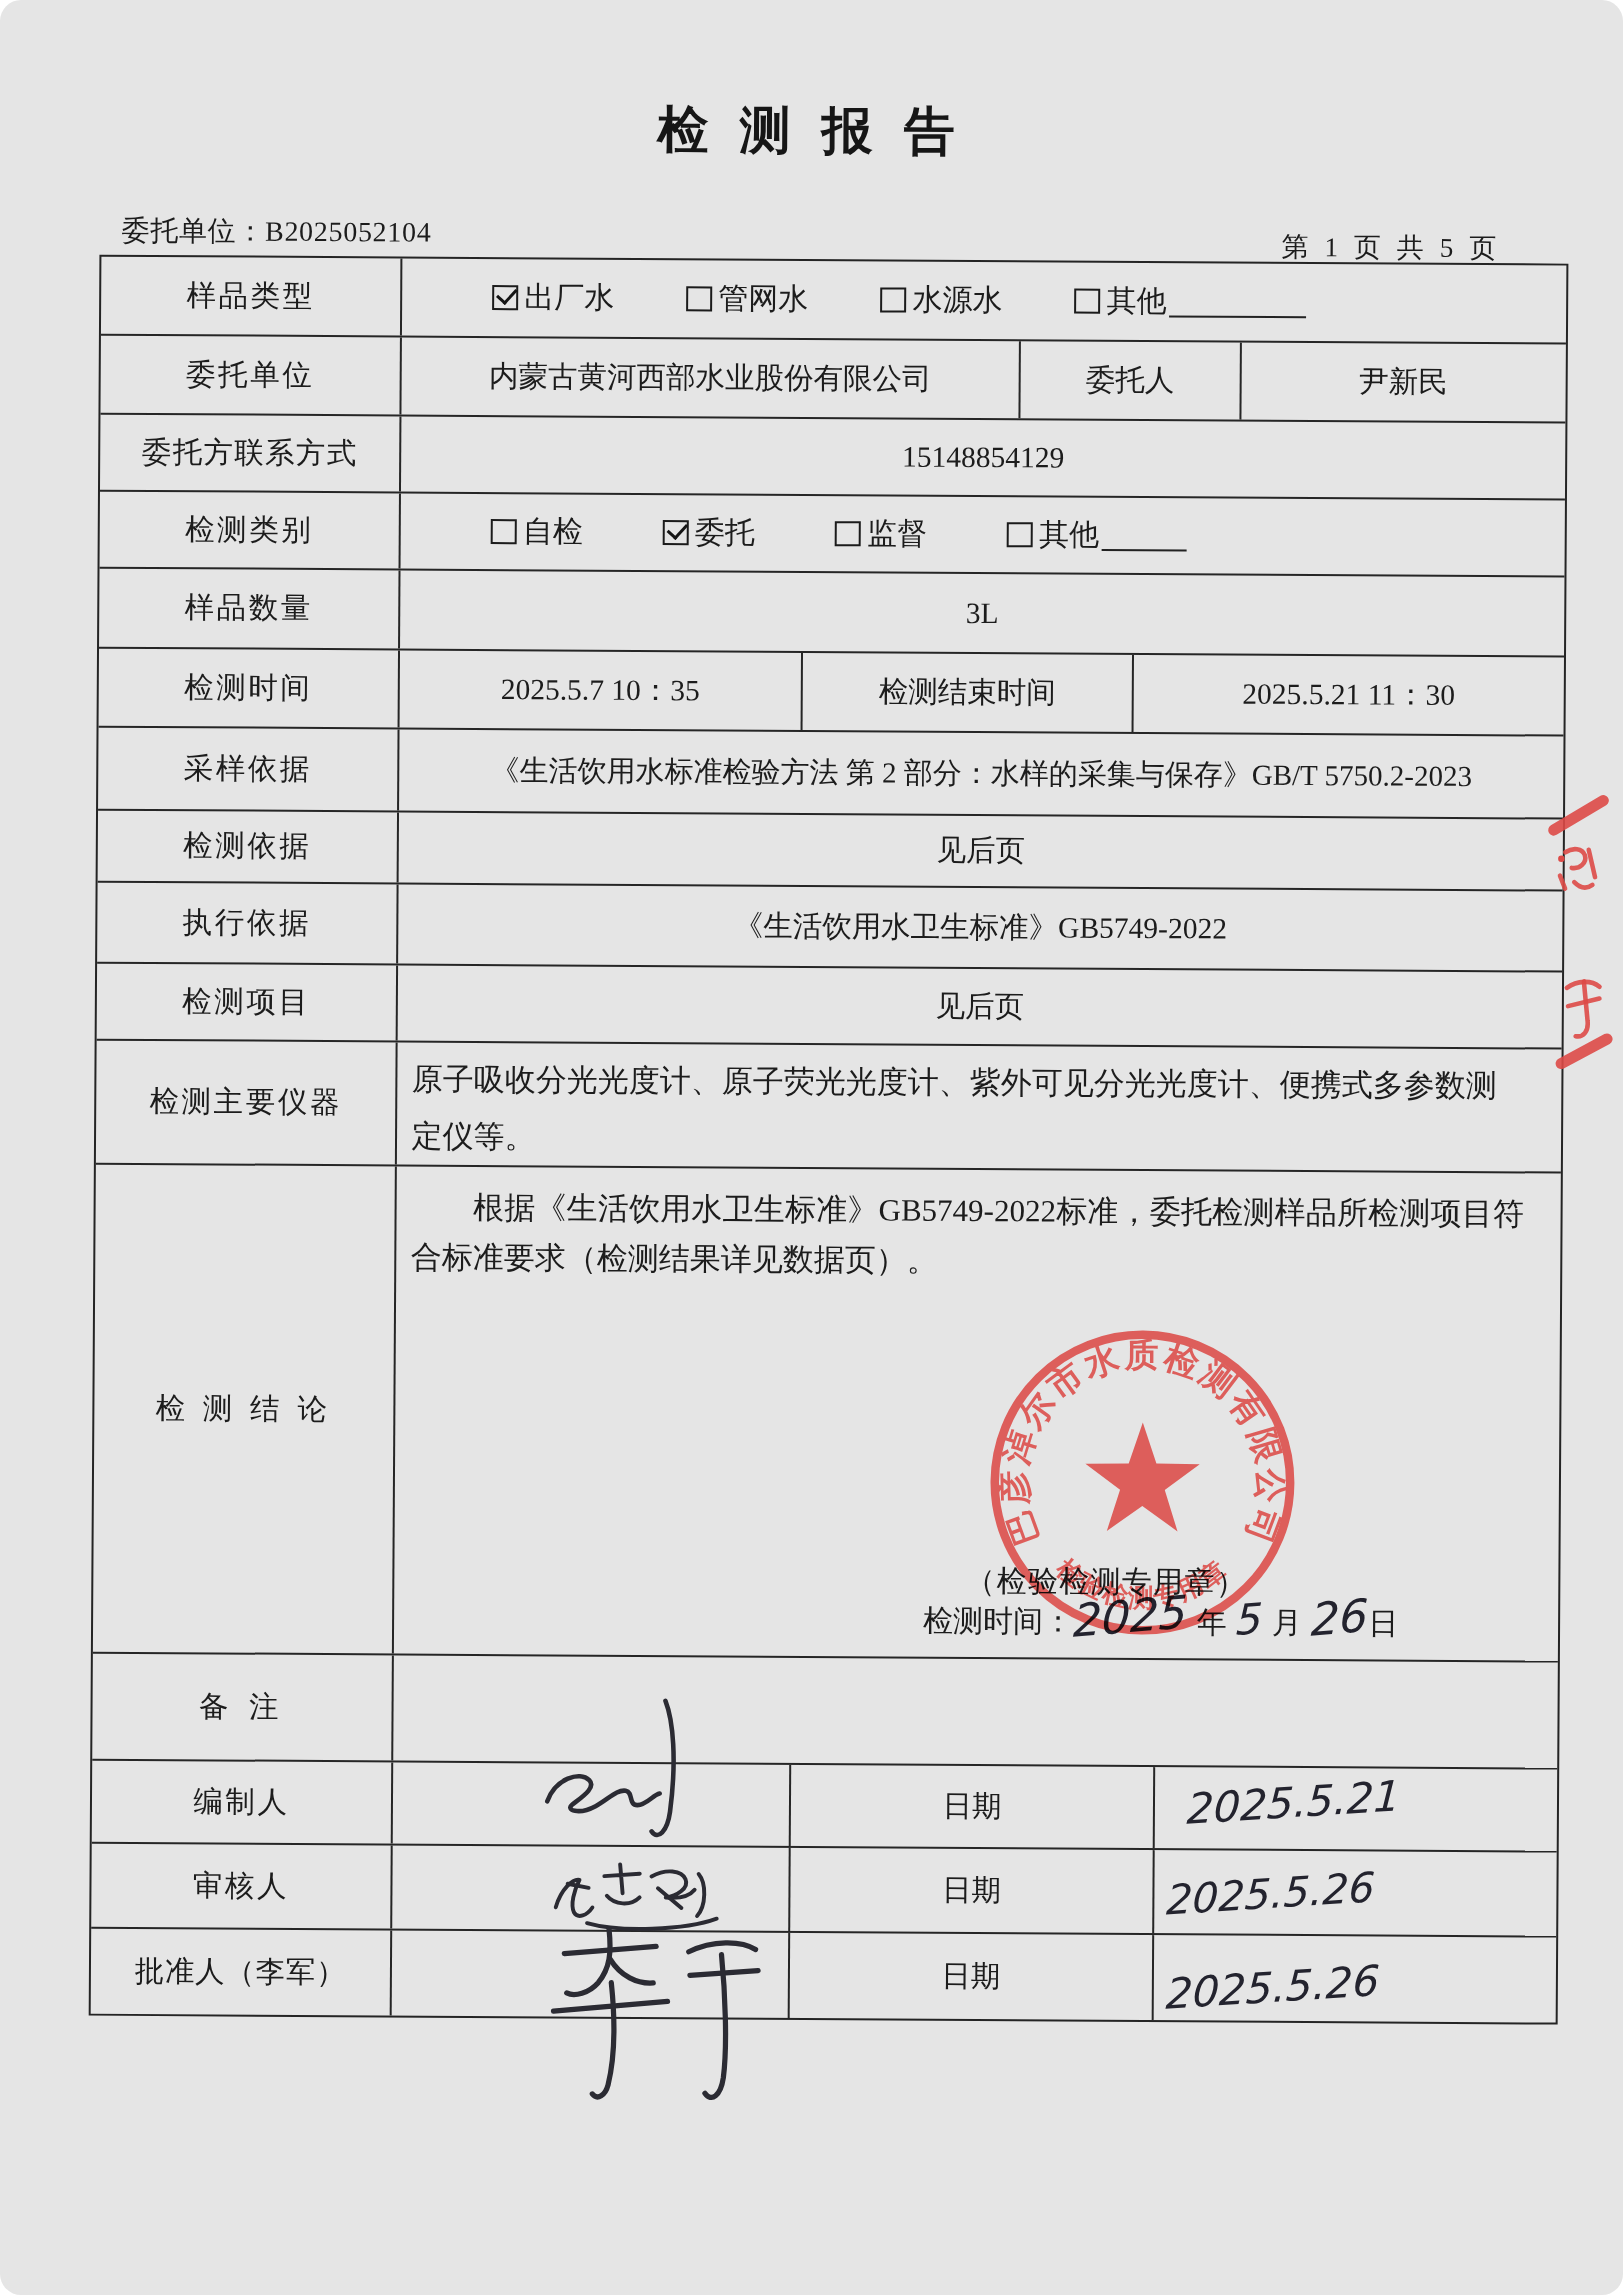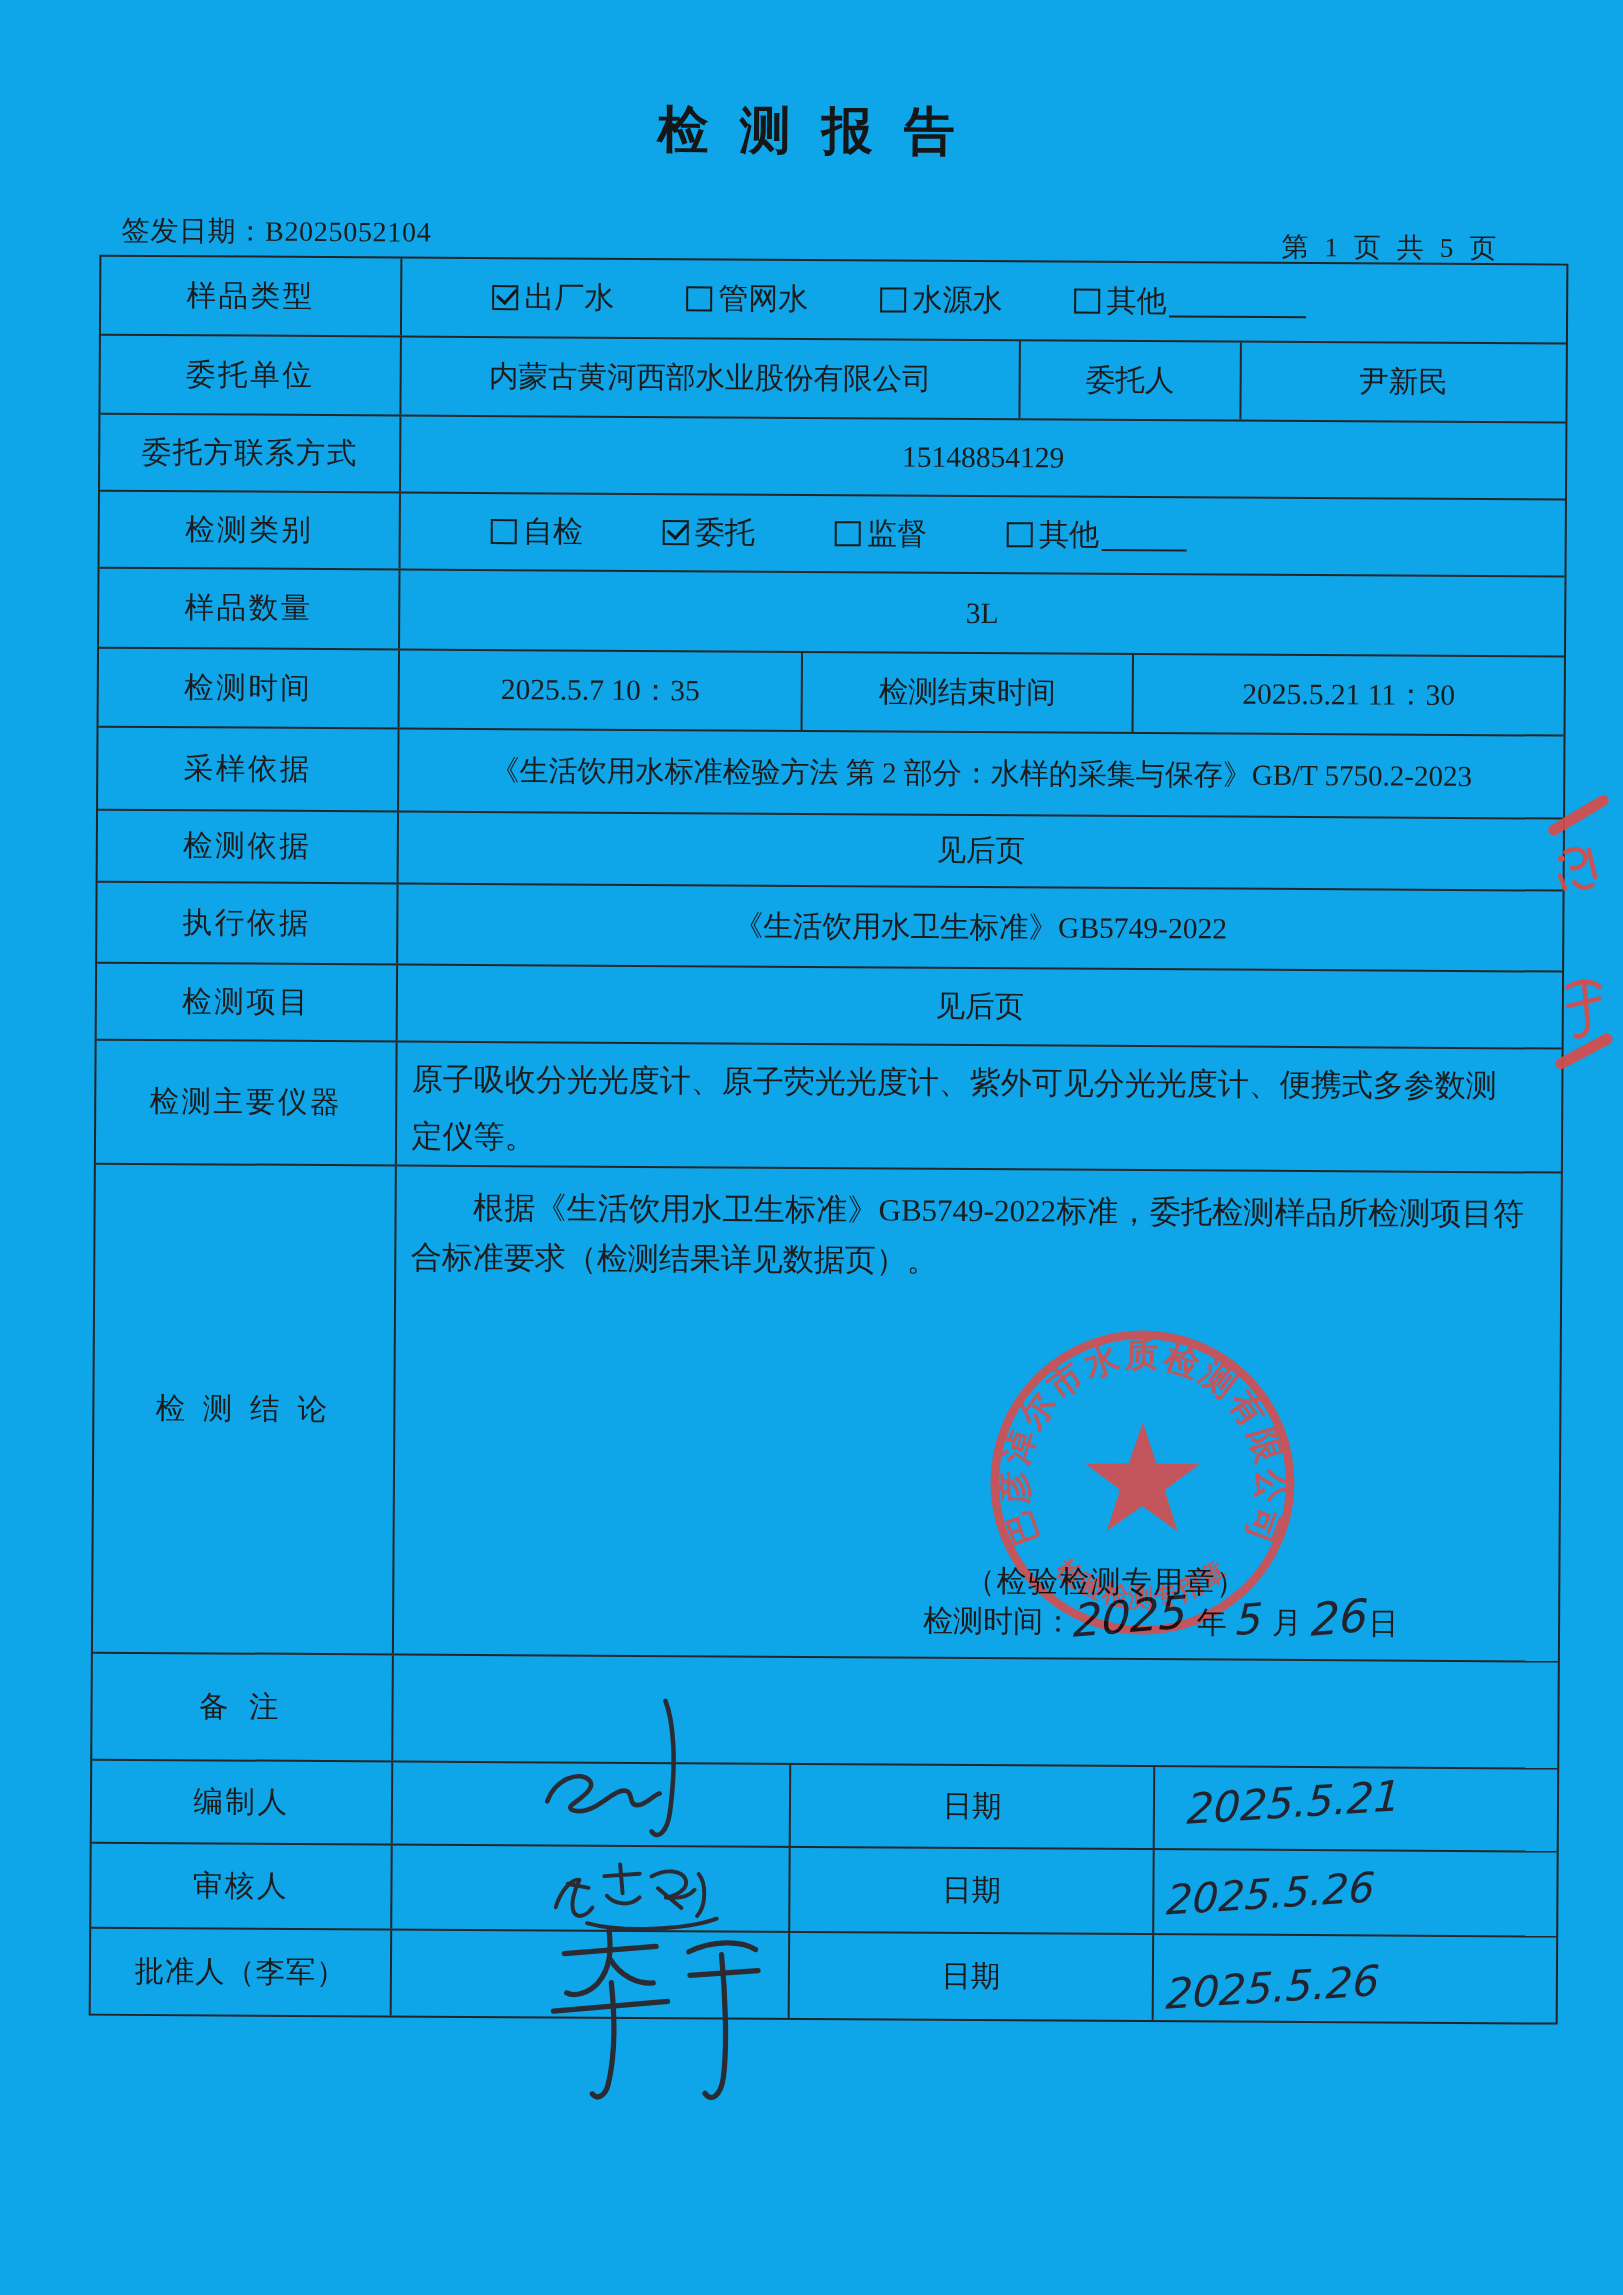--- a/index.html
+++ b/index.html
@@ -1,17 +1,17 @@
 <!DOCTYPE html>
 <html style="font-size:10.5px"><head>
 <meta charset="utf-8">
 <style>
   html,body{margin:0;padding:0;background:#ffffff;}
-  .page{position:relative;width:1623px;height:2295px;background:#0ea5e9;overflow:hidden;
-        font-family:"Liberation Serif","DejaVu Serif",serif;color:#1c1c1c;}
+  .page{position:relative;width:1623px;height:2295px;background:#e5e5e5;overflow:hidden;
+        font-family:"Liberation Serif","DejaVu Serif",serif;color:#1c1c1c;border-radius:21px;}
   .tilt{position:absolute;left:0;top:0;width:1623px;height:2295px;transform:rotate(0.35deg);transform-origin:812px 0;}
   .title{position:absolute;left:0;right:0;top:97px;text-align:center;font-size:51px;font-weight:bold;
          letter-spacing:9.2px;color:#161616;}
   .report-no{position:absolute;left:123px;top:216px;font-size:28px;letter-spacing:0.7px;}
   .page-info{position:absolute;left:1283px;top:226px;font-size:27px;letter-spacing:4.6px;}
   .doc-table{position:absolute;left:101px;top:259px;width:1469px;border:2.6px solid #242424;box-sizing:border-box;background:transparent;}
   .row{display:flex;border-bottom:2px solid #262626;box-sizing:border-box;align-items:stretch;}
   .row:last-child{border-bottom:none;}
   .lbl{width:301px;flex:none;border-right:2px solid #262626;display:flex;align-items:center;justify-content:center;
        font-size:29.5px;letter-spacing:2.6px;box-sizing:border-box;text-align:center;}
@@ -42,21 +42,21 @@
   .frag{position:absolute;z-index:2;}
   .frag path{fill:none;stroke:#dd4a47;stroke-linecap:round;stroke-linejoin:round;opacity:0.9;}
 </style>
 </head>
 <body>
 
 <div class="page">
  <div class="tilt">
 
   <div class="title">检 测 报 告</div>
-  <div class="report-no"><span>签发日期：</span><span>B2025052104</span></div>
+  <div class="report-no"><span>委托单位：</span><span>B2025052104</span></div>
   <div class="page-info">第 1 页  共 5 页</div>
 
   <div class="doc-table">
 
     <div class="row" style="height:79px">
       <div class="lbl">样品类型</div>
       <div class="val left">
         <div class="opts">
           <span class="opt">
                 <span class="cb checked"></span>

